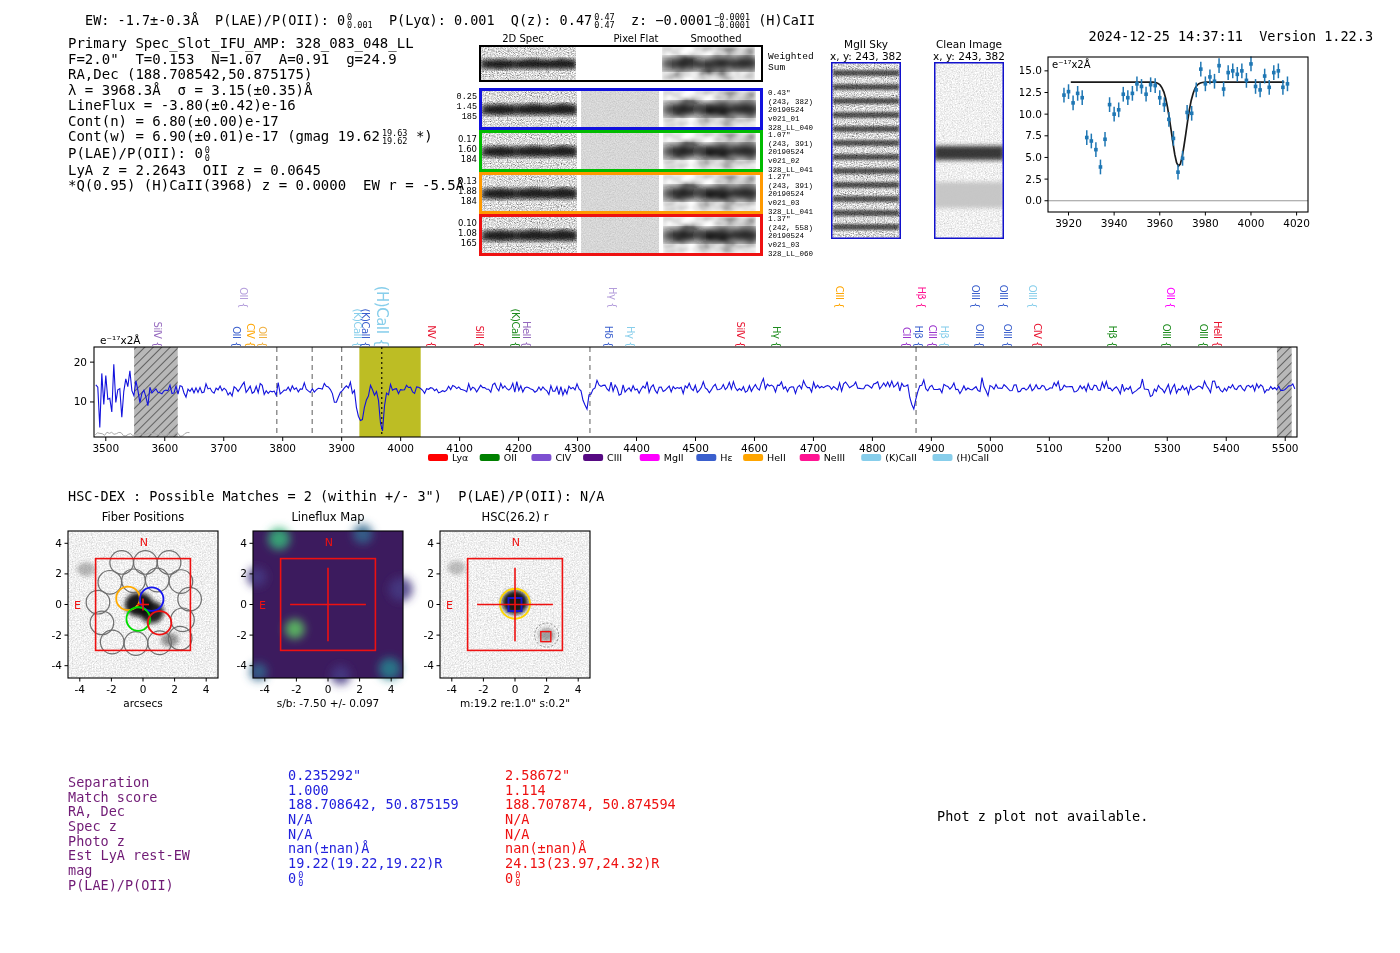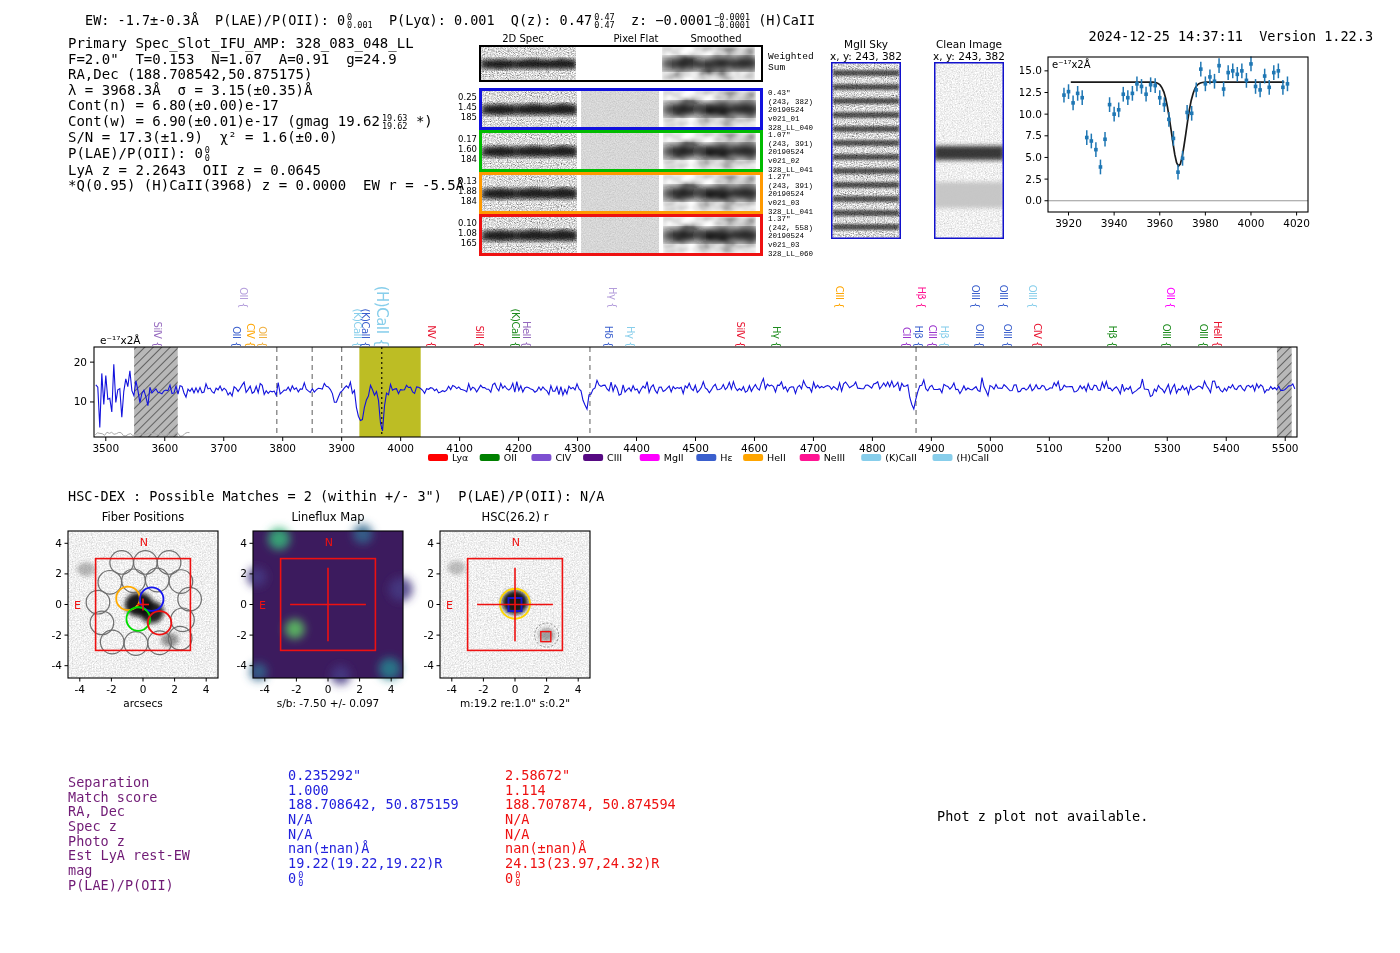--- a/index.html
+++ b/index.html
@@ -87,23 +87,23 @@
   <div class="abs hdr" style="left:85px;top:4px;" id="hdr-left">EW: -1.7±-0.3Å  P(LAE)/P(OII): 0<span class="stk"><span>0</span><span>0.001</span></span>  P(Lyα): 0.001  Q(z): 0.47<span class="stk"><span>0.47</span><span>0.47</span></span>  z: −0.0001<span class="stk"><span>−0.0001</span><span>−0.0001</span></span> (H)CaII</div>
   <div class="abs hdr" style="left:1056px;top:4px;">
     <span>2024-12-25 14:37:11</span><span>  </span><span>Version 1.22.3</span>
   </div>
 
   <div class="abs" style="left:68px;top:36px;" id="info-block">
       <div class="info-line">Primary Spec_Slot_IFU_AMP: 328_083_048_LL</div>
       <div class="info-line">F=2.0"  T=0.153  N=1.07  A=0.91  g=24.9</div>
       <div class="info-line">RA,Dec (188.708542,50.875175)</div>
       <div class="info-line">λ = 3968.3Å  σ = 3.15(±0.35)Å</div>
+      <div class="info-line">LineFlux = -3.80(±0.42)e-16</div>
       <div class="info-line">Cont(n) = 6.80(±0.00)e-17</div>
       <div class="info-line">Cont(w) = 6.90(±0.01)e-17 (gmag 19.62<span class="stk"><span>19.63</span><span>19.62</span></span> *)</div>
-      <div class="info-line">S/N = 17.3(±1.9)  χ² = 1.6(±0.0)</div>
       <div class="info-line">P(LAE)/P(OII): 0<span class="stk"><span>0</span><span>0</span></span></div>
       <div class="info-line">LyA z = 2.2643  OII z = 0.0645</div>
       <div class="info-line">*Q(0.95) (H)CaII(3968) z = 0.0000  EW r = -5.5Å</div>
     </div>
 
   <div class="abs" style="left:436px;top:33px;width:420px;height:230px;margin-left:20px;" id="cutouts">
       <div class="cut-hdr" style="left: 67px; top: 0px;">2D Spec</div>
       <div class="cut-hdr" style="left: 180px; top: 0px;">Pixel Flat</div>
       <div class="cut-hdr" style="left: 260px; top: 0px;">Smoothed</div>
       <div class="cut-box" style="left: 23px; top: 12px; width: 284px; height: 37px; border: 2px solid rgb(0, 0, 0); box-sizing: border-box;">
@@ -147,21 +147,21 @@
         <svg width="93" height="36">
           <rect x="0" y="0" width="93" height="36" fill="#999" filter="url(#smoothNoise)"></rect>
           <g filter="url(#blur4)" opacity="0.9">
             <rect x="0" y="12.959999999999999" width="93" height="10.799999999999999" fill="#151515"></rect>
             <ellipse cx="20.46" cy="18" rx="13.020000000000001" ry="7.2" fill="#000"></ellipse>
             <ellipse cx="55.8" cy="18" rx="15.81" ry="7.2" fill="#000"></ellipse>
             <ellipse cx="83.7" cy="18" rx="13.95" ry="7.2" fill="#000"></ellipse>
           </g>
         </svg>
       </div>
-      <div class="cut-left" style="left: 0px; top: 59px;">0.25
+      <div class="cut-left" style="left: 0px; top: 59px; font-family: Liberation Mono, monospace;">0.25
 1.45
 185</div>
       <div class="cut-right" style="left: 312px; top: 56px;">0.43"
 (243, 382)
 20190524
 v021_01
 328_LL_040</div>
       <div class="cut-box" style="left: 23px; top: 97px; width: 284px; height: 42px; border: 3px solid rgb(0, 187, 0); box-sizing: border-box;">
         <svg width="95" height="36">
           <rect x="0" y="0" width="95" height="36" fill="#888" filter="url(#grain)"></rect>

